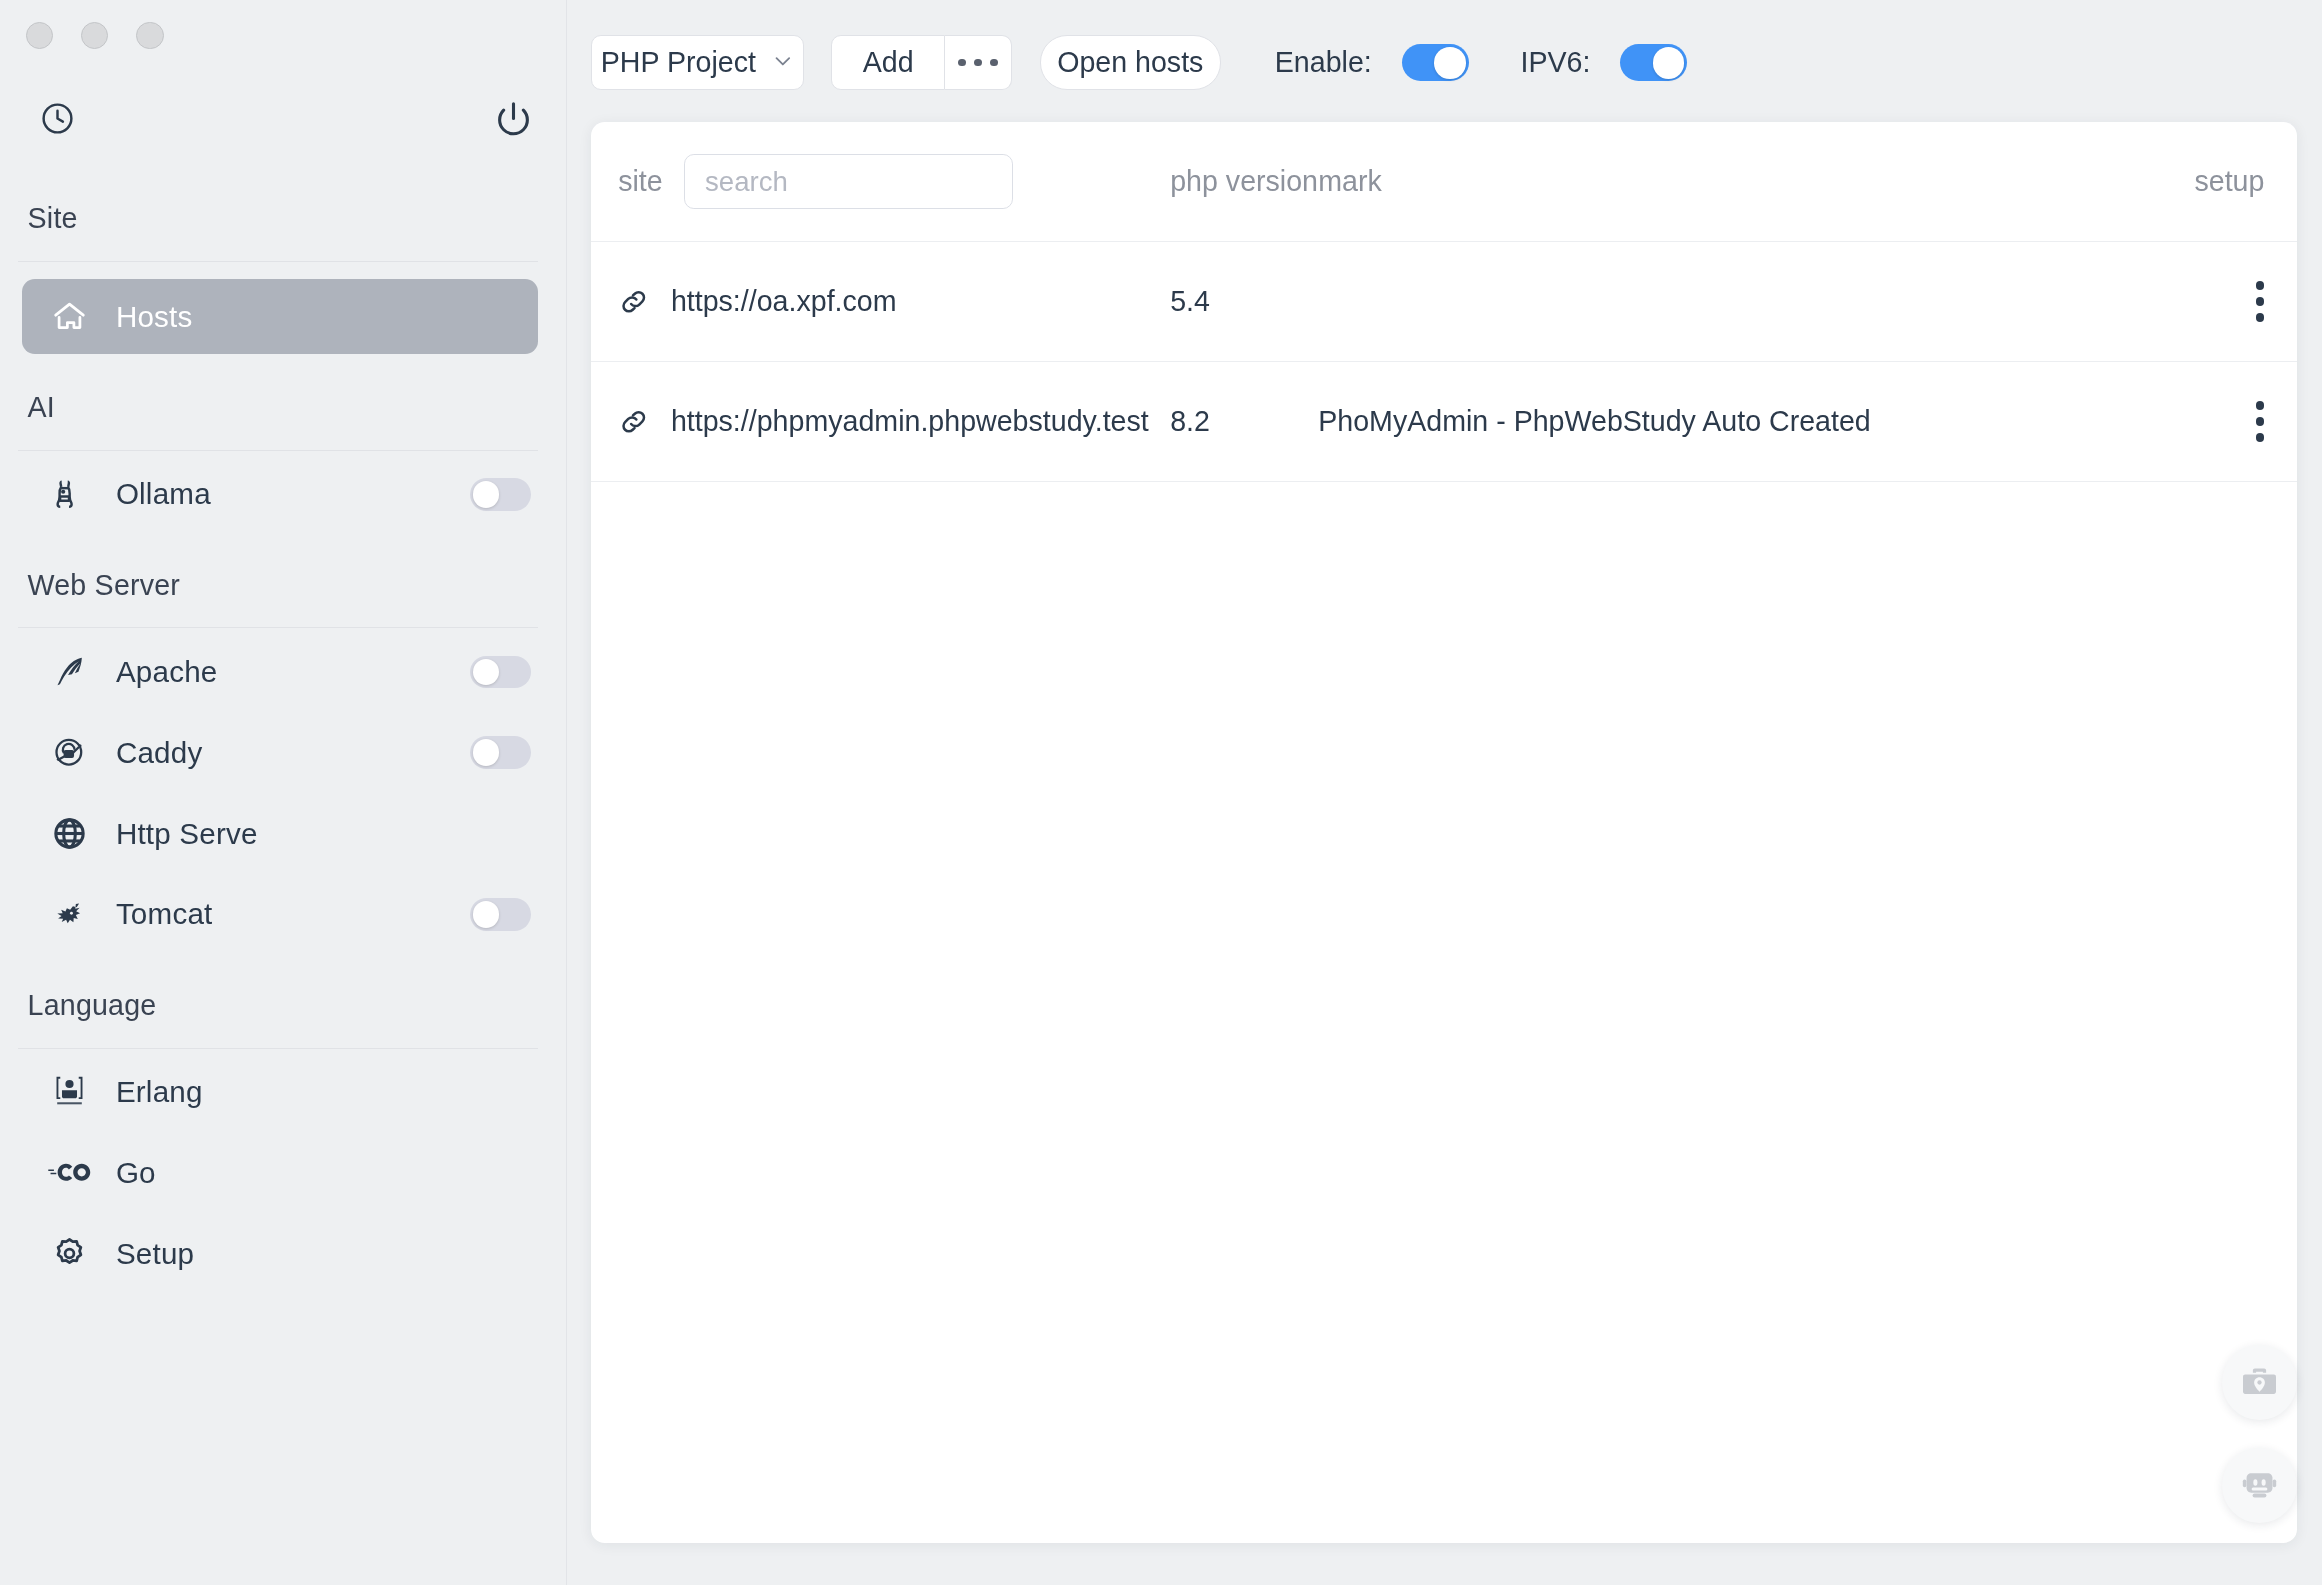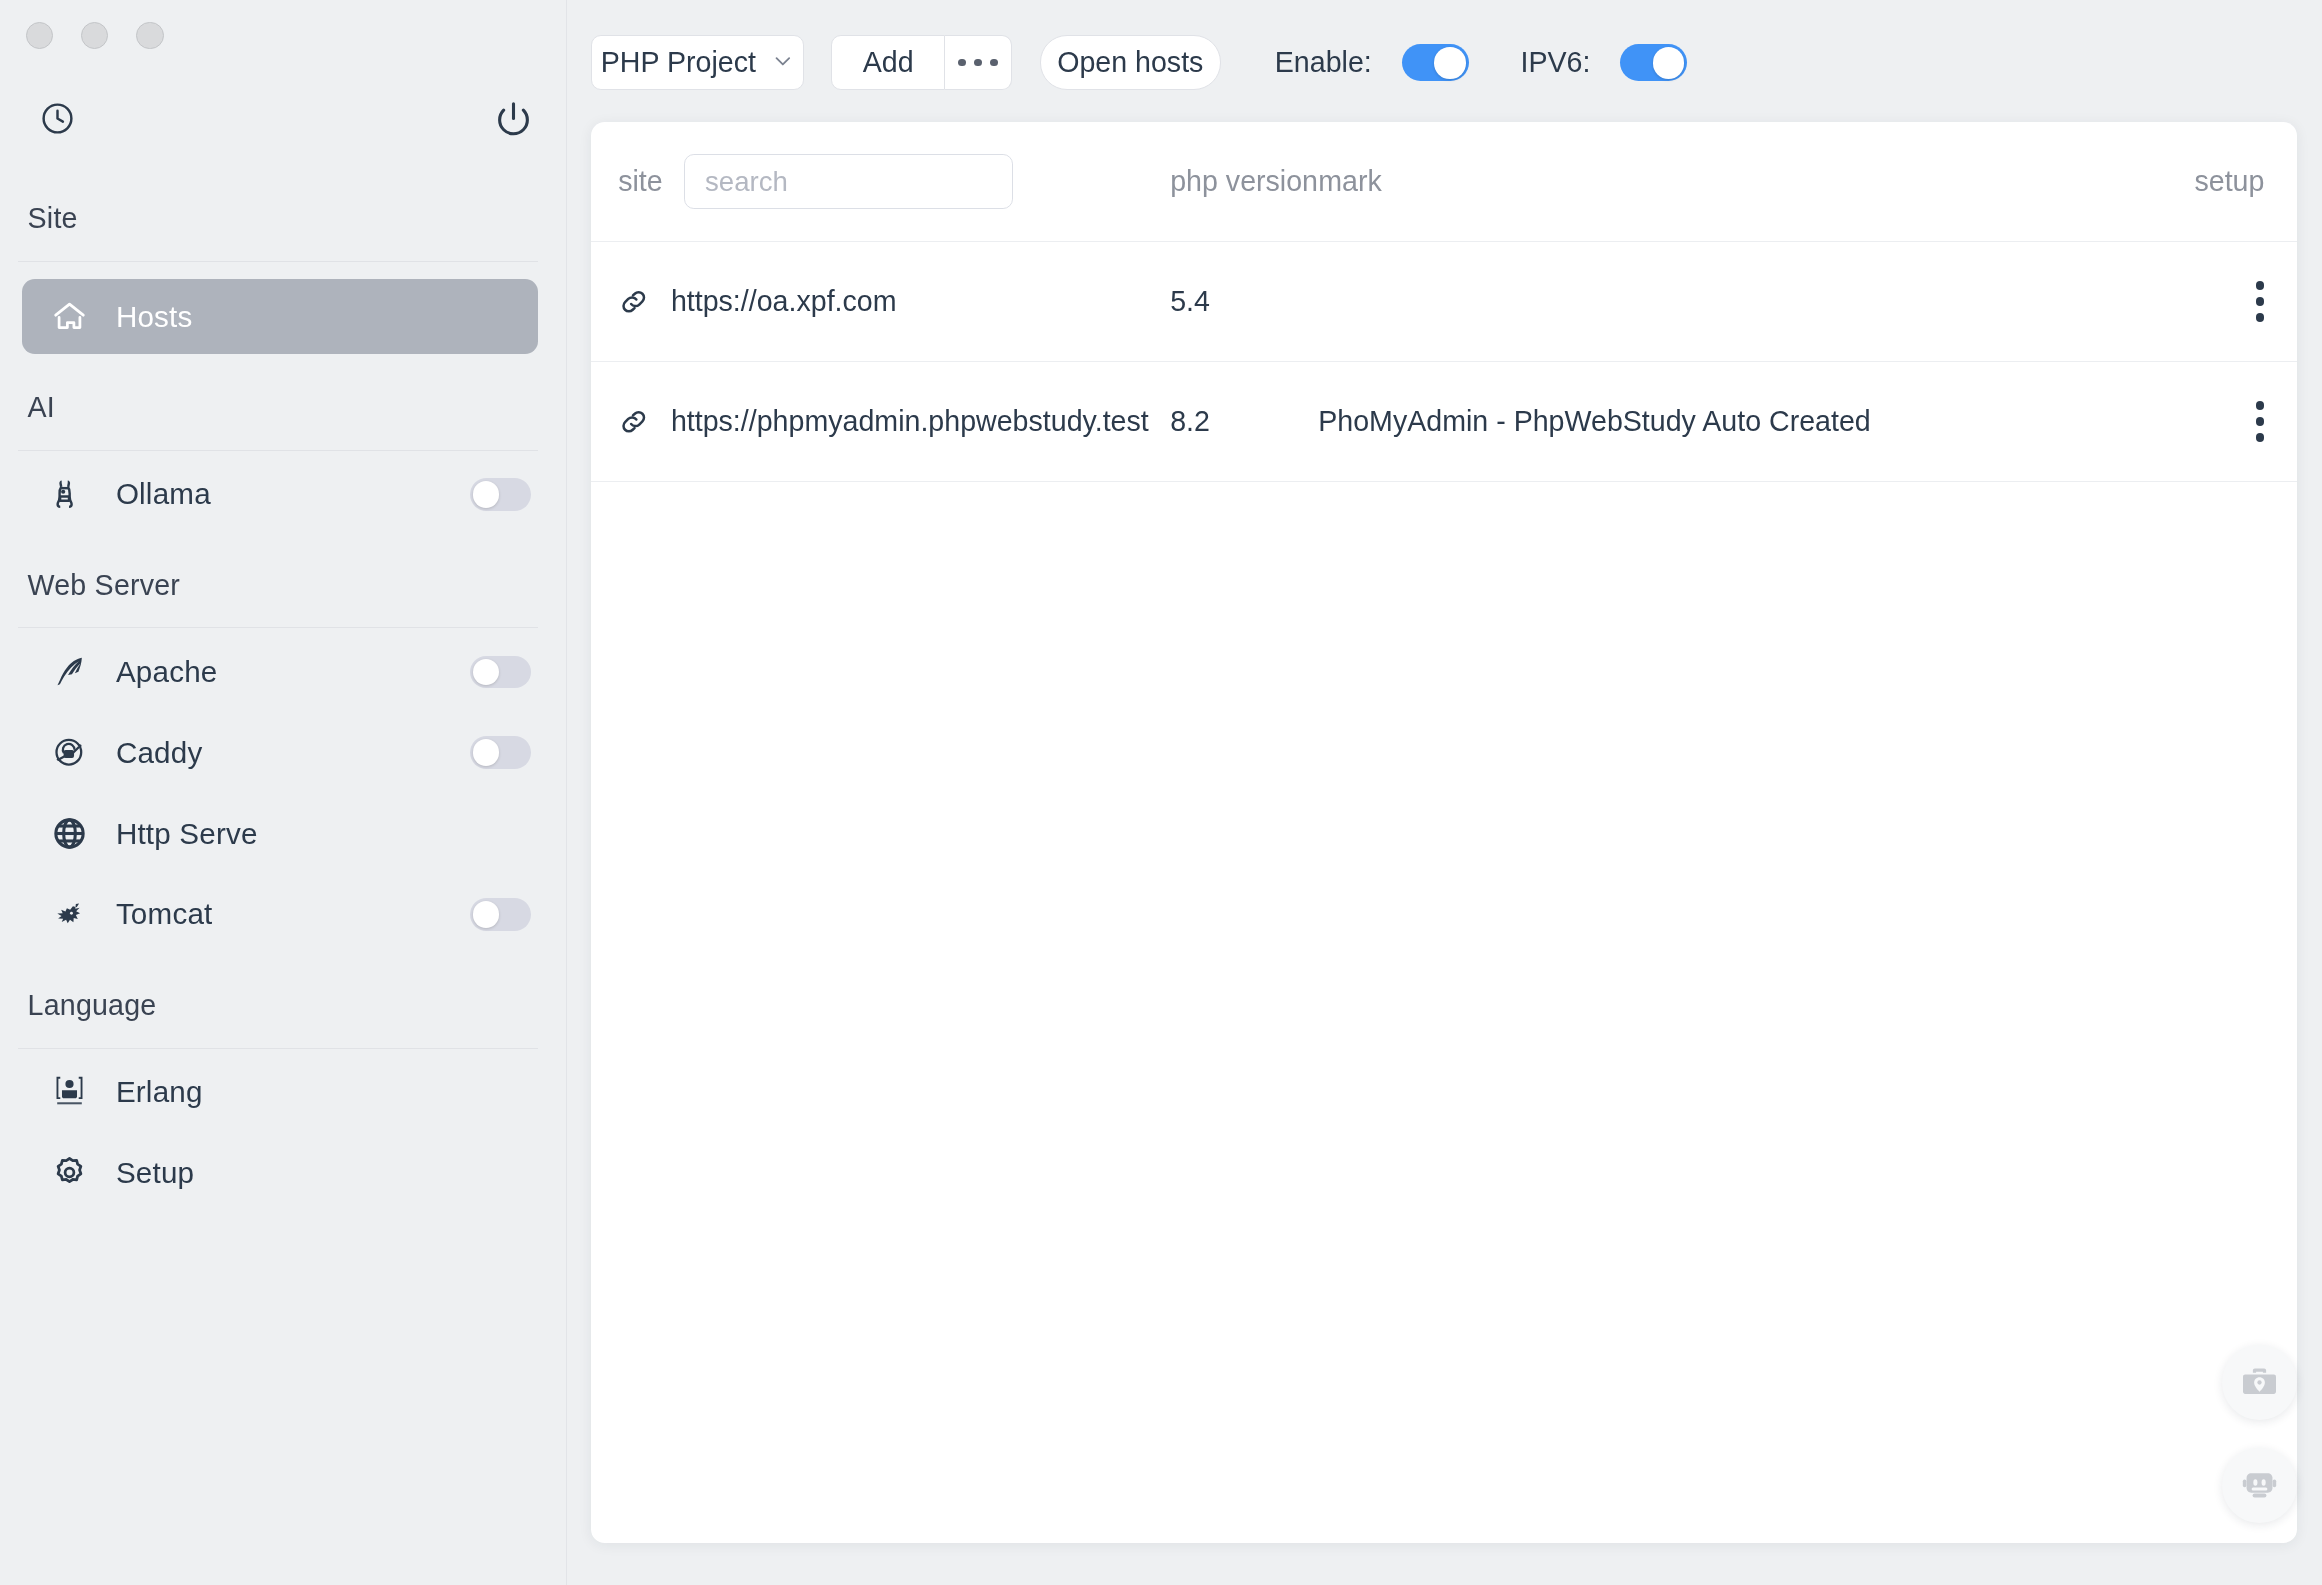--- a/index.html
+++ b/index.html
@@ -407,20 +407,30 @@
           <svg width="41" height="41" viewBox="0 0 24 24" fill="currentColor">
             <path d="M4.4 3.4h2.2v1.1H5.5v10.8h1.1v1.1H4.4V3.4zM17.4 3.4h2.2v13h-2.2v-1.1h1.1V4.5h-1.1V3.4z"></path>
             <circle cx="12" cy="7.6" r="2.4"></circle>
             <path d="M7.6 11.3h8.8v3.6c0 .6-.5 1.1-1.1 1.1H8.7c-.6 0-1.1-.5-1.1-1.1v-3.6z"></path>
             <path d="M4.8 18.3h14.4v1.2H4.8z" opacity=".85"></path>
           </svg>
         </span>
         <span class="nav-label">Erlang</span>
       </div>
 
+      <div class="nav-item">
+        <span class="nav-ico">
+          <svg width="45" height="45" viewBox="0 0 28 24" fill="currentColor">
+            <path d="M.8 10.2h3.5v.9H.8zM2.2 12.2h3.6v.9H2.2z"></path>
+            <path d="M11.8 6.6C8.9 6.6 6.6 8.9 6.6 11.9s2.3 5.3 5.2 5.3c1.6 0 3-.7 3.9-1.8l-2.1-1.6c-.4.6-1.1.9-1.8.9-1.4 0-2.5-1.2-2.5-2.8s1.1-2.8 2.5-2.8c.8 0 1.4.4 1.8 1l2.1-1.6c-.9-1.2-2.3-1.9-3.9-1.9z"></path>
+            <path d="M21.6 6.6c-3 0-5.3 2.3-5.3 5.3s2.3 5.3 5.3 5.3 5.3-2.3 5.3-5.3-2.4-5.3-5.3-5.3zm0 7.9c-1.4 0-2.6-1.2-2.6-2.6s1.2-2.6 2.6-2.6 2.6 1.2 2.6 2.6-1.2 2.6-2.6 2.6z"></path>
+          </svg>
+        </span>
+        <span class="nav-label">Go</span>
+      </div>
 
       <div class="nav-item">
         <span class="nav-ico">
           <svg width="39" height="39" viewBox="0 0 24 24" fill="none" stroke="currentColor" stroke-width="1.7" stroke-linejoin="round">
             <path d="M12 3.4l2 1.3 2.4-.2.6 2.3 2 1.4-.8 2.3.8 2.3-2 1.4-.6 2.3-2.4-.2-2 1.3-2-1.3-2.4.2-.6-2.3-2-1.4.8-2.3-.8-2.3 2-1.4.6-2.3 2.4.2z"></path>
             <circle cx="12" cy="12" r="2.7"></circle>
           </svg>
         </span>
         <span class="nav-label">Setup</span>
       </div>

